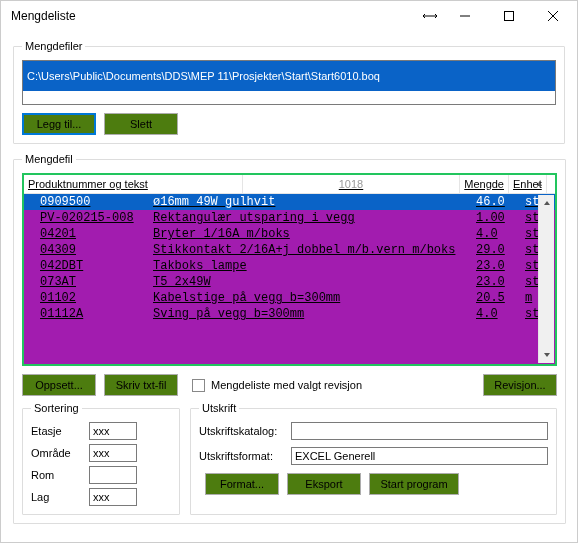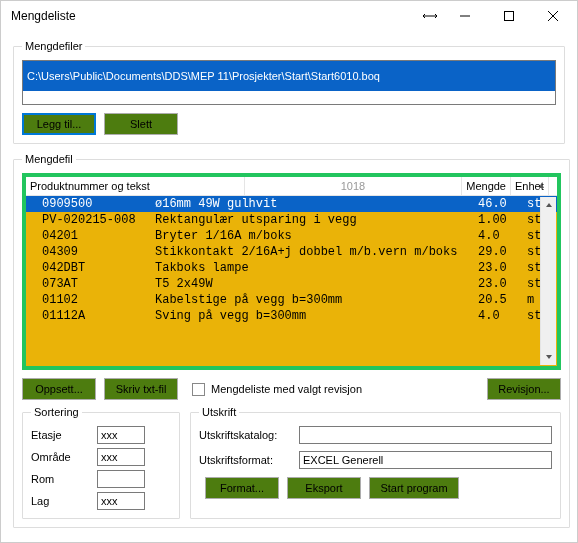--- a/index.html
+++ b/index.html
@@ -75,23 +75,24 @@
     font: inherit;
     cursor: pointer;
   }
   .btn.default {
     border: 1px solid #0078d7;
     box-shadow: inset 0 0 0 1px #0078d7;
   }
   .btnrow { margin-top: 8px; display: flex; gap: 8px; }
 
   .gridhost {
-    border: 4px solid #22c55e;
+    border: 2px solid #22c55e;
     position: relative;
-    background: #eab308;
+    background: #a21caf;
+    text-decoration: underline;
   }
   .gridhead {
     display: flex;
     align-items: center;
     height: 19px;
     background: #fff;
     border-bottom: 1px solid #e5e5e5;
     font-size: 11px;
   }
   .gridhead .col {
@@ -149,21 +150,20 @@
     row-gap: 4px;
     align-items: center;
   }
   .txt {
     height: 18px;
     border: 1px solid #7a7a7a;
     padding: 0 3px;
     background: #fff;
     font: inherit;
     width: 100%;
-    margin-left: 8px;
   }
   .label { font-size: 11px; }
 
   .u-row { display:flex; align-items:center; gap:6px; margin-bottom:7px; }
   .u-row .label { width: 86px; }
   .u-long { flex:1; }
 
   .sortmark {
     position:absolute; right:4px; top:2px; color:#555; font-size:10px;
   }

